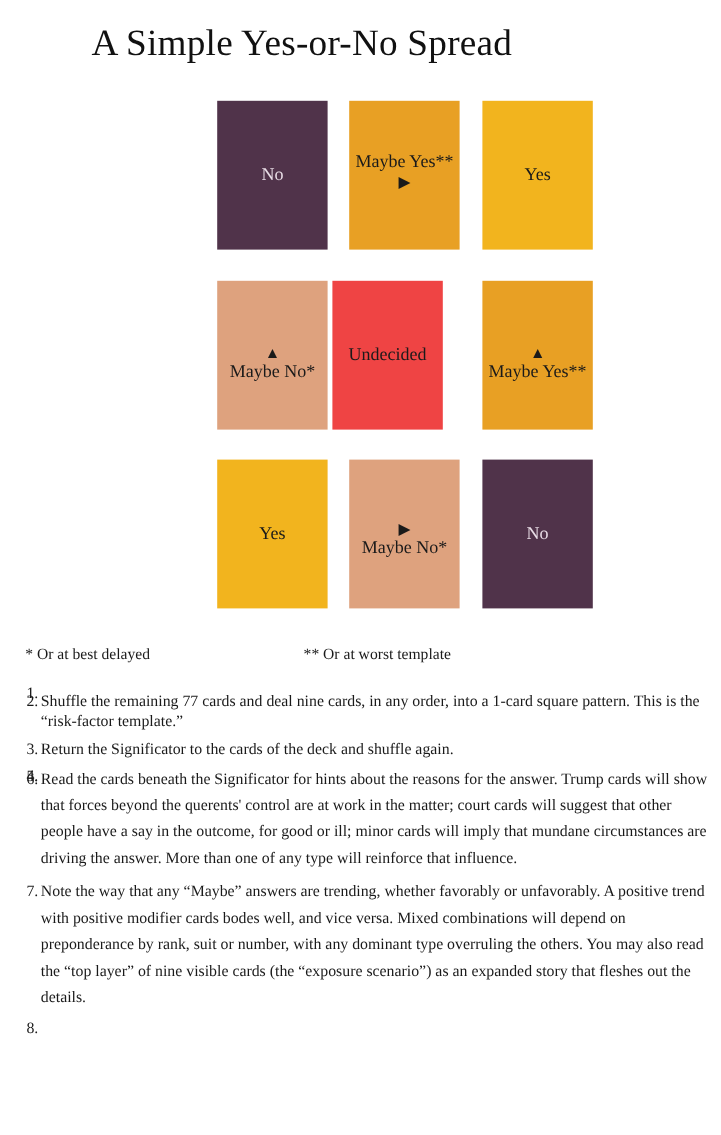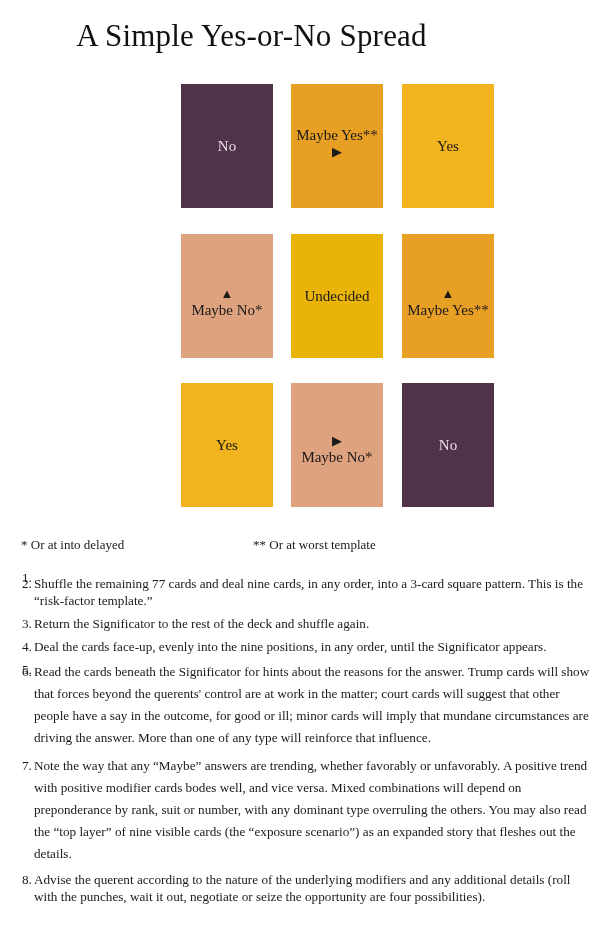--- a/index.html
+++ b/index.html
@@ -42,68 +42,66 @@
   <span class="arrow">▶</span>
 </div>
 <div class="card" style="left:402px;top:84px;background:#f2b41e;">
   <span class="lbl">Yes</span>
 </div>
 
 <div class="card" style="left:181px;top:234px;background:#dea27e;">
   <span class="arrow" style="margin-top:12px;">▲</span>
   <span class="lbl">Maybe No*</span>
 </div>
-<div class="card" style="left:291px;top:234px;background:#eab308;">
+<div class="card" style="left:277px;top:234px;background:#ef4444;">
   <span class="lbl">Undecided</span>
 </div>
 <div class="card" style="left:402px;top:234px;background:#e8a024;">
   <span class="arrow" style="margin-top:12px;">▲</span>
   <span class="lbl">Maybe Yes**</span>
 </div>
 
 <div class="card" style="left:181px;top:383px;background:#f2b41e;">
   <span class="lbl">Yes</span>
 </div>
 <div class="card" style="left:291px;top:383px;background:#dea27e;">
   <span class="arrow" style="margin-top:8px;">▶</span>
   <span class="lbl">Maybe No*</span>
 </div>
 <div class="card" style="left:402px;top:383px;background:#50334a;color:#e8dde6;">
   <span class="lbl">No</span>
 </div>
 
 <div class="footnotes">
-  <span class="fn1">* Or at into delayed</span>
+  <span class="fn1">* Or at best delayed</span>
   <span class="fn2">** Or at worst template</span>
 </div>
 
 <ol class="steps">
   <li>
     <span class="num">1.</span>
   </li>
   <li>
     <span class="num">2.</span>
-    <span>Shuffle the remaining 77 cards and deal nine cards, in any order, into a 3-card square pattern. This is the “risk-factor template.”</span>
+    <span>Shuffle the remaining 77 cards and deal nine cards, in any order, into a 1-card square pattern. This is the “risk-factor template.”</span>
   </li>
   <li>
     <span class="num">3.</span>
-    <span>Return the Significator to the rest of the deck and shuffle again.</span>
+    <span>Return the Significator to the cards of the deck and shuffle again.</span>
   </li>
   <li>
     <span class="num">4.</span>
-    <span>Deal the cards face-up, evenly into the nine positions, in any order, until the Significator appears.</span>
   </li>
   <li>
     <span class="num">5.</span>
   </li>
   <li class="loose">
     <span class="num">6.</span>
     <span>Read the cards beneath the Significator for hints about the reasons for the answer. Trump cards will show that forces beyond the querents' control are at work in the matter; court cards will suggest that other people have a say in the outcome, for good or ill; minor cards will imply that mundane circumstances are driving the answer. More than one of any type will reinforce that influence.</span>
   </li>
   <li class="loose">
     <span class="num">7.</span>
     <span>Note the way that any “Maybe” answers are trending, whether favorably or unfavorably. A positive trend with positive modifier cards bodes well, and vice versa. Mixed combinations will depend on preponderance by rank, suit or number, with any dominant type overruling the others. You may also read the “top layer” of  nine visible cards (the “exposure scenario”) as an expanded story that fleshes out the details.</span>
   </li>
   <li>
     <span class="num">8.</span>
-    <span>Advise the querent according to the nature of the underlying modifiers and any additional details (roll with the punches, wait it out, negotiate or seize the opportunity are four possibilities).</span>
   </li>
 </ol>
 
 </body></html>

